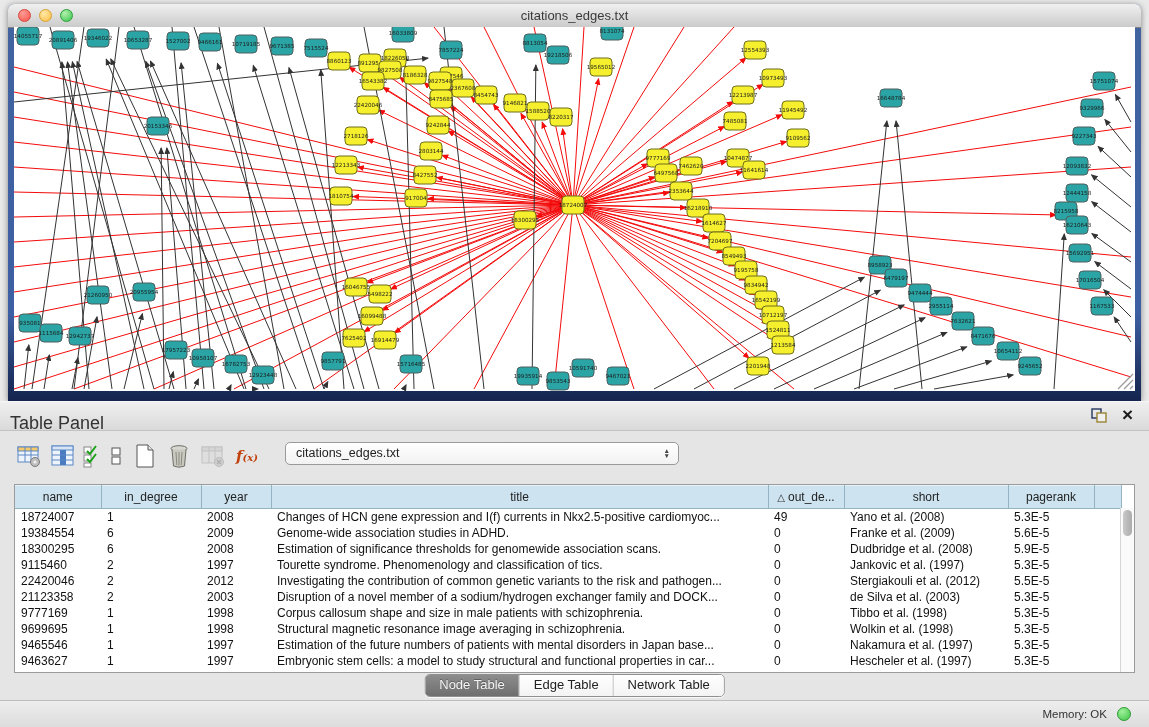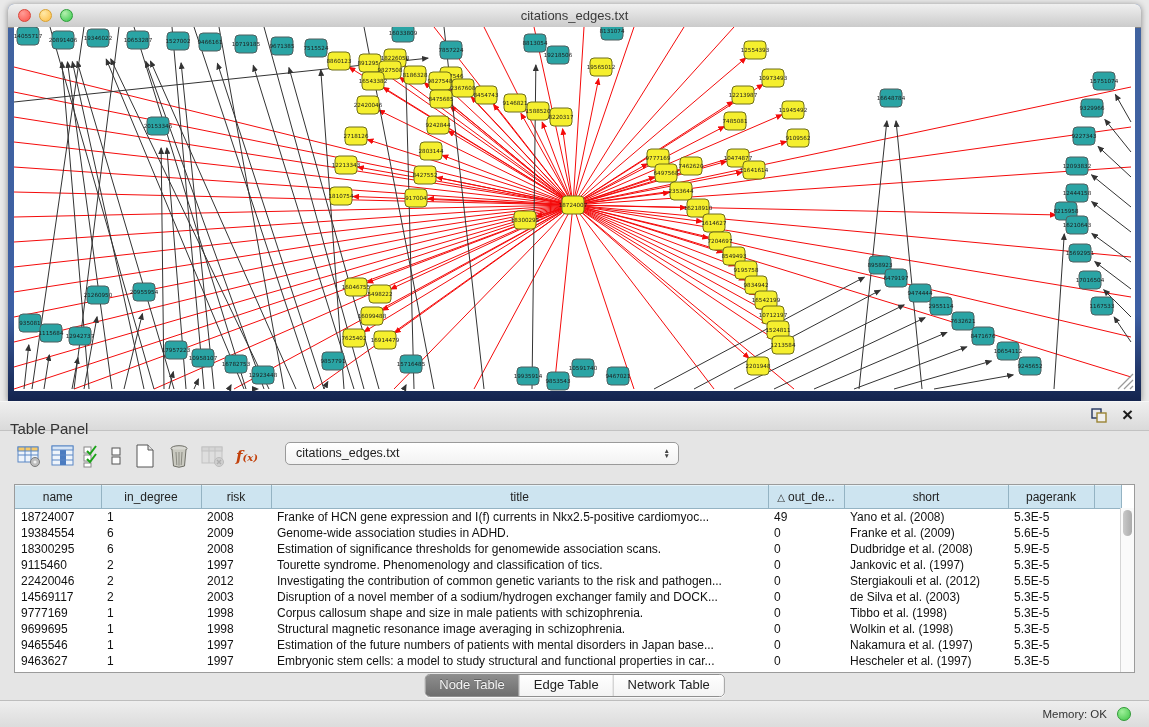--- a/index.html
+++ b/index.html
@@ -48,21 +48,21 @@
   
   #table-panel{
     position:absolute;left:0;top:401px;width:1149px;height:299px;
     background:#e5e5e5;
   }
   #panel-header{
     position:absolute;left:0;top:0;width:100%;height:28px;
     background:linear-gradient(#efefef,#dadada);
     border-bottom:1px solid #c2c2c2;border-top:1px solid #f6f6f6;
   }
-  #panel-title{position:absolute;left:10px;top:18px;font-size:15px;color:#333;}
+  #panel-title{position:absolute;left:10px;top:11px;font-size:18px;color:#333;}
   #float-icon{position:absolute;right:42px;top:6px;width:16px;height:15px;cursor:default;}
   #close-icon{
     position:absolute;right:16px;top:2px;font-size:19px;font-weight:bold;color:#1c1c1c;
     cursor:default;line-height:22px;
   }
   
   #toolbar{position:absolute;left:0;top:29px;width:100%;height:52px;}
   .tb-icons{position:absolute;left:12px;top:10px;display:flex;align-items:center;}
   .tb-btn{width:34px;height:32px;display:flex;align-items:center;justify-content:center;position:relative;}
   .tb-btn.narrow{width:24px;}
@@ -821,34 +821,34 @@
           <col style="width: 497px;">
           <col style="width: 76px;">
           <col style="width: 164px;">
           <col style="width: 86px;">
           <col style="width: 27px;">
         </colgroup>
       <thead>
           <tr id="head-row">
             <th>name</th>
             <th>in_degree</th>
-            <th>risk</th>
+            <th>year</th>
             <th>title</th>
             <th><span class="sort-glyph">△</span>out_de...</th>
             <th>short</th>
             <th>pagerank</th>
             <th></th>
           </tr>
         </thead>
       <tbody id="body-rows">
           <tr>
             <td>18724007</td>
             <td>1</td>
             <td>2008</td>
-            <td class="title-cell">Franke of HCN gene expression and I(f) currents in Nkx2.5-positive cardiomyoc...</td>
+            <td class="title-cell">Changes of HCN gene expression and I(f) currents in Nkx2.5-positive cardiomyoc...</td>
             <td>49</td>
             <td>Yano et al. (2008)</td>
             <td>5.3E-5</td>
             <td></td>
           </tr>
           <tr>
             <td>19384554</td>
             <td>6</td>
             <td>2009</td>
             <td class="title-cell">Genome-wide association studies in ADHD.</td>
@@ -881,21 +881,21 @@
             <td>22420046</td>
             <td>2</td>
             <td>2012</td>
             <td class="title-cell">Investigating the contribution of common genetic variants to the risk and pathogen...</td>
             <td>0</td>
             <td>Stergiakouli et al. (2012)</td>
             <td>5.5E-5</td>
             <td></td>
           </tr>
           <tr>
-            <td>14569117</td>
+            <td>21123358</td>
             <td>2</td>
             <td>2003</td>
             <td class="title-cell">Disruption of a novel member of a sodium/hydrogen exchanger family and DOCK...</td>
             <td>0</td>
             <td>de Silva et al. (2003)</td>
             <td>5.3E-5</td>
             <td></td>
           </tr>
           <tr>
             <td>9777169</td>

